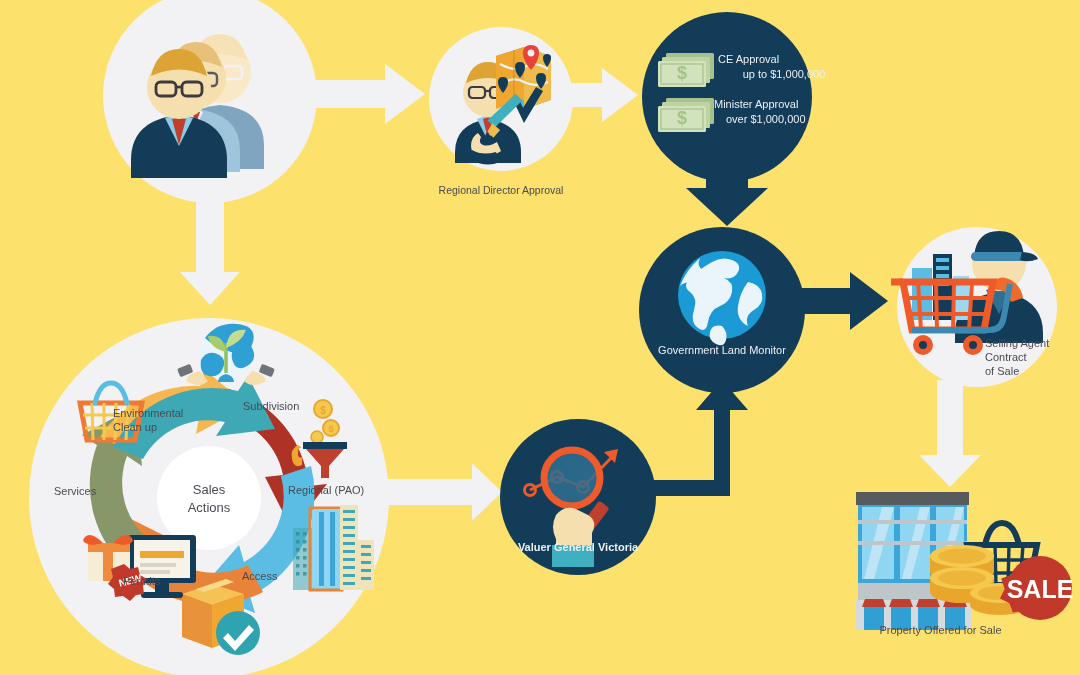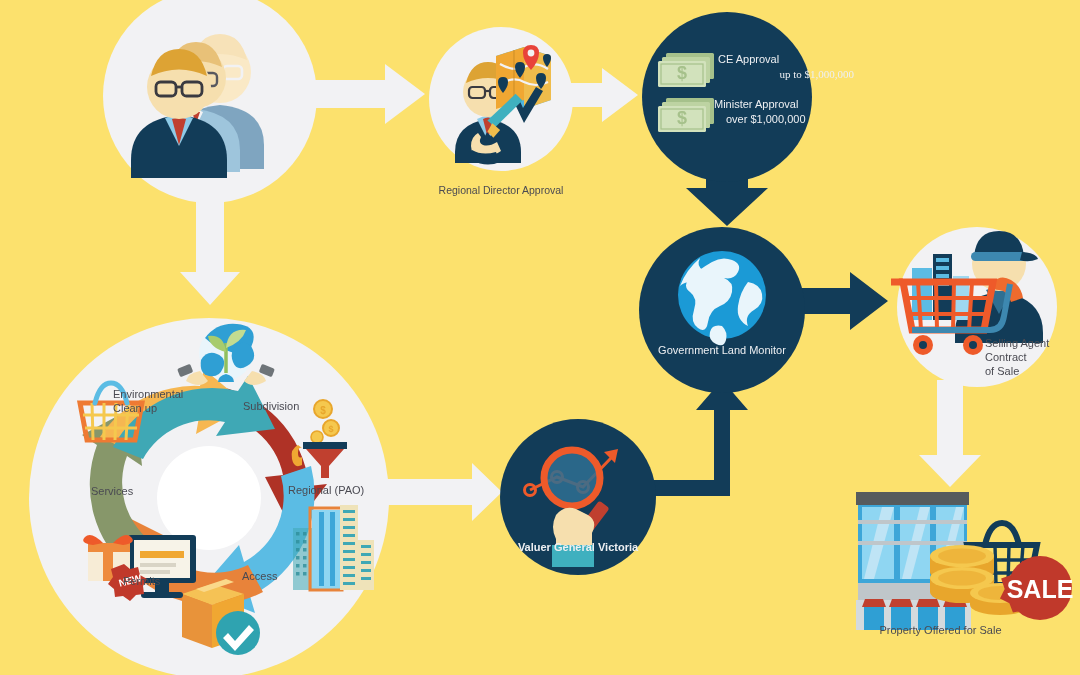--- a/index.html
+++ b/index.html
@@ -398,36 +398,38 @@
       </g>
       <path d="M95,403 q5,-20 16,-20 q11,0 16,20" fill="none" stroke="#5BBCE4" stroke-width="5" stroke-linecap="round"></path>
     </g>
   </g>
 </svg>
 
 
 <div class="lbl lbl-dark t10" style="left:411px;top:184px;width:180px;">Regional Director Approval</div>
 
 <div class="lbl lbl-light t11" style="left:718px;top:53px;width:120px;text-align:left;">CE Approval</div>
-<div class="lbl lbl-light t11" style="left:714px;top:68px;width:140px;text-align:right;font-family:Liberation Serif, serif;">up to $1,000,000</div>
+<div class="lbl lbl-light t11" style="left:714px;top:68px;width:140px;text-align:center;">up to $1,000,000</div>
 <div class="lbl lbl-light t11" style="left:714px;top:98px;width:140px;text-align:left;">Minister Approval</div>
 <div class="lbl lbl-light t11" style="left:714px;top:113px;width:140px;text-align:left;margin-left:12px;">over $1,000,000</div>
 
 <div class="lbl lbl-light t11" style="left:647px;top:344px;width:150px;">Government Land Monitor</div>
 
 <div class="lbl lbl-dark t11" style="left:985px;top:337px;width:100px;text-align:left;">Selling Agent
 Contract
 of Sale</div>
 
 <div class="lbl lbl-light t11" style="left:503px;top:541px;width:150px;font-weight:bold;">Valuer General Victoria</div>
 
 <div class="lbl lbl-dark t11" style="left:853px;top:624px;width:175px;">Property Offered for Sale</div>
 
+<div class="lbl lbl-dark t13" style="left:159px;top:481px;width:100px;line-height:1.35;">Sales
+Actions</div>
 
 <div class="lbl lbl-dark t11" style="left:243px;top:400px;width:120px;text-align:left;">Subdivision</div>
 <div class="lbl lbl-dark t11" style="left:288px;top:484px;width:110px;text-align:left;">Regional (PAO)</div>
 <div class="lbl lbl-dark t11" style="left:242px;top:570px;width:70px;text-align:left;">Access</div>
 <div class="lbl lbl-dark t11" style="left:123px;top:575px;width:70px;text-align:left;">Permits</div>
-<div class="lbl lbl-dark t11" style="left:54px;top:485px;width:70px;text-align:left;margin-left:37px;">Services</div>
-<div class="lbl lbl-dark t11" style="left:113px;top:388px;width:100px;text-align:left;">Environmental
+<div class="lbl lbl-dark t11" style="left:54px;top:485px;width:70px;text-align:left;">Services</div>
+<div class="lbl lbl-dark t11" style="left:113px;top:407px;width:100px;text-align:left;">Environmental
 Clean up</div>
 
 </div>
 
 </body></html>

